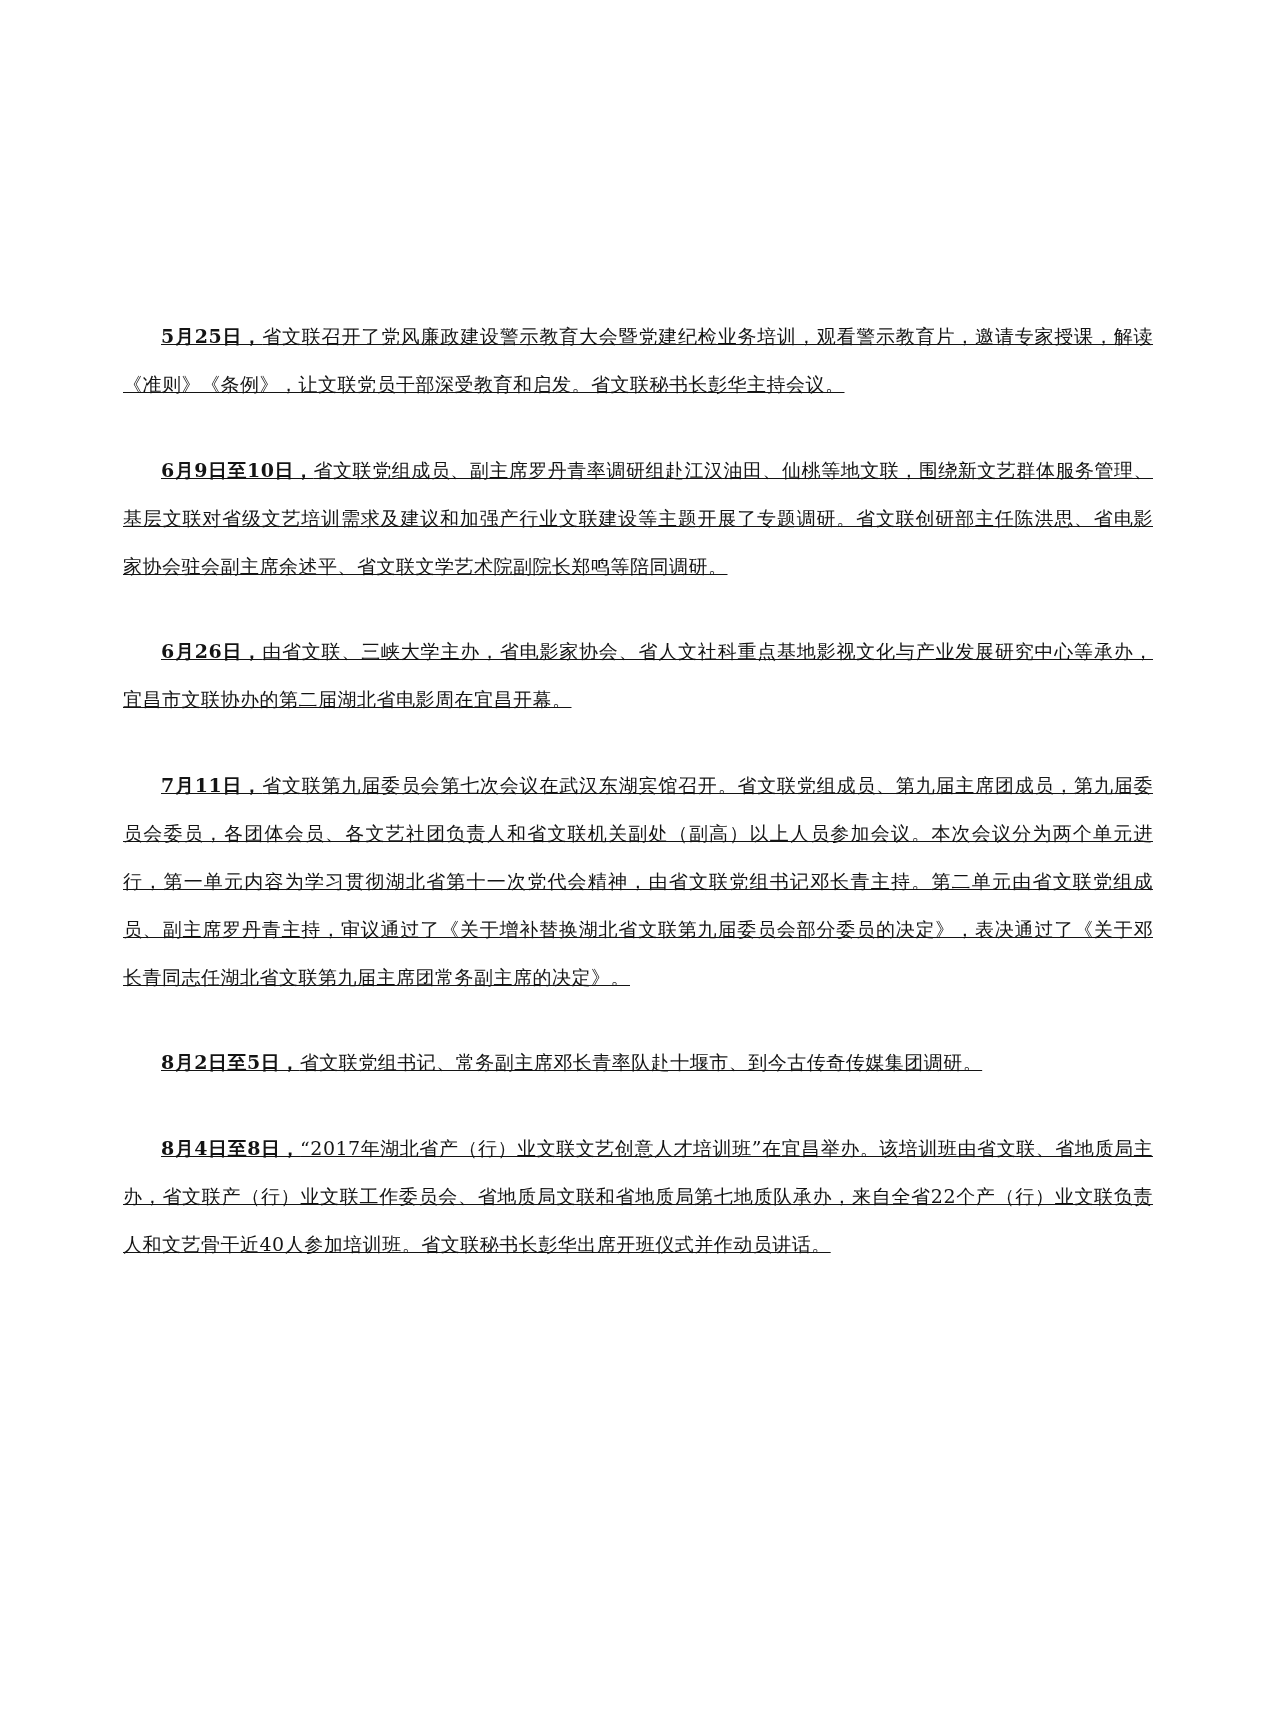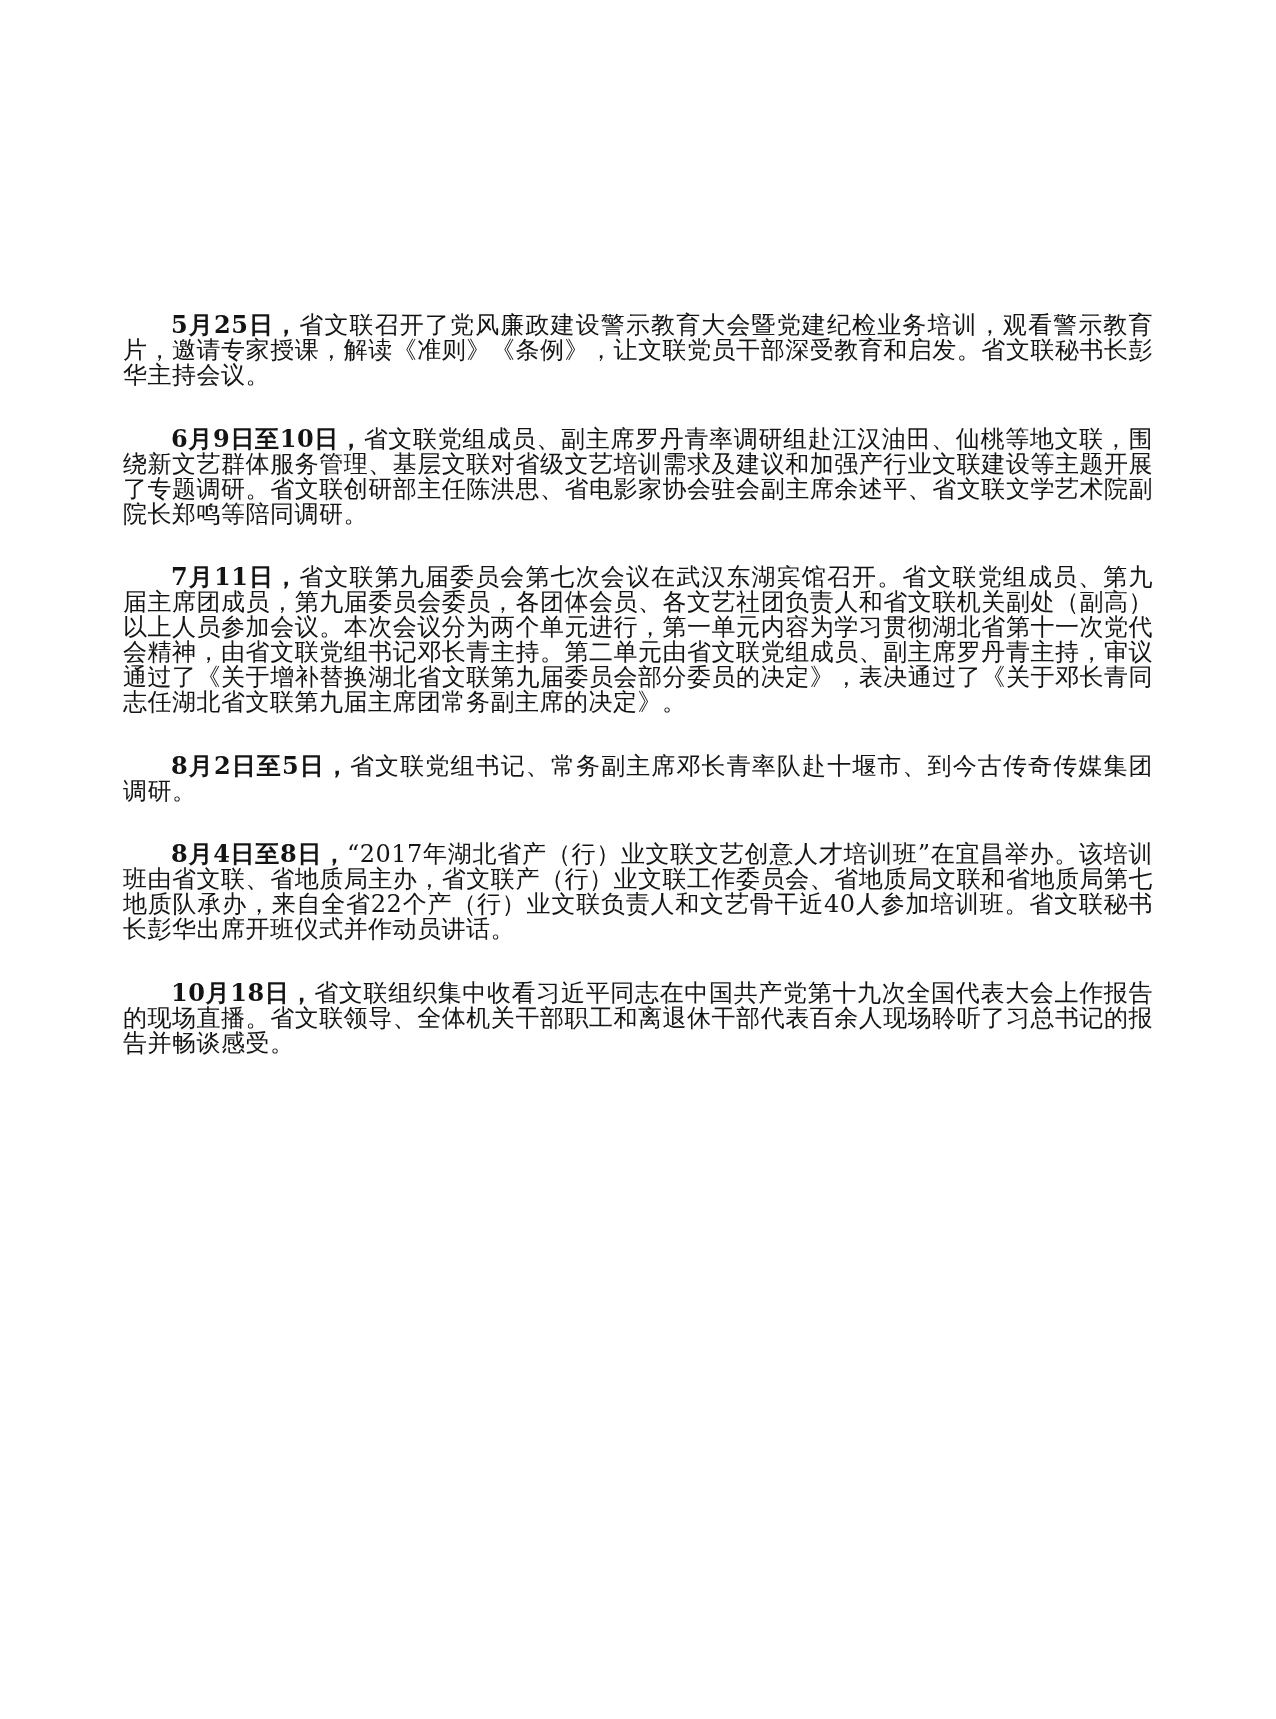--- a/index.html
+++ b/index.html
@@ -16,38 +16,39 @@
     box-sizing: border-box;
     padding: 312px 123px 0 123px;
     font-family: "DejaVu Serif", "Liberation Serif", serif;
     color: #141414;
     overflow: hidden;
   }
   .content {
     width: 1030px;
   }
   p.para {
-    font-size: 24px;
-    line-height: 25px;
+    font-size: 19px;
+    line-height: 48px;
     margin: 0 0 37.5px 0;
     text-align: justify;
     text-justify: inter-ideograph;
     text-indent: 2em;
     letter-spacing: 0.5px;
     word-break: break-all;
+    text-decoration: underline;
   }
   p.para .date {
     font-weight: bold;
   }
 </style>
 </head>
 <body>
 
 <div class="page" style="background: rgb(255, 255, 255); color: rgb(20, 20, 20);">
   <div class="content" id="paragraphs-container">
       <p class="para"><span class="date">5月25日，</span><span>省文联召开了党风廉政建设警示教育大会暨党建纪检业务培训，观看警示教育片，邀请专家授课，解读《准则》《条例》，让文联党员干部深受教育和启发。省文联秘书长彭华主持会议。</span></p>
       <p class="para"><span class="date">6月9日至10日，</span><span>省文联党组成员、副主席罗丹青率调研组赴江汉油田、仙桃等地文联，围绕新文艺群体服务管理、基层文联对省级文艺培训需求及建议和加强产行业文联建设等主题开展了专题调研。省文联创研部主任陈洪思、省电影家协会驻会副主席余述平、省文联文学艺术院副院长郑鸣等陪同调研。</span></p>
+      <p class="para"><span class="date">6月26日，</span><span>由省文联、三峡大学主办，省电影家协会、省人文社科重点基地影视文化与产业发展研究中心等承办，宜昌市文联协办的第二届湖北省电影周在宜昌开幕。</span></p>
       <p class="para"><span class="date">7月11日，</span><span>省文联第九届委员会第七次会议在武汉东湖宾馆召开。省文联党组成员、第九届主席团成员，第九届委员会委员，各团体会员、各文艺社团负责人和省文联机关副处（副高）以上人员参加会议。本次会议分为两个单元进行，第一单元内容为学习贯彻湖北省第十一次党代会精神，由省文联党组书记邓长青主持。第二单元由省文联党组成员、副主席罗丹青主持，审议通过了《关于增补替换湖北省文联第九届委员会部分委员的决定》，表决通过了《关于邓长青同志任湖北省文联第九届主席团常务副主席的决定》。</span></p>
       <p class="para"><span class="date">8月2日至5日，</span><span>省文联党组书记、常务副主席邓长青率队赴十堰市、到今古传奇传媒集团调研。</span></p>
       <p class="para"><span class="date">8月4日至8日，</span><span>“2017年湖北省产（行）业文联文艺创意人才培训班”在宜昌举办。该培训班由省文联、省地质局主办，省文联产（行）业文联工作委员会、省地质局文联和省地质局第七地质队承办，来自全省22个产（行）业文联负责人和文艺骨干近40人参加培训班。省文联秘书长彭华出席开班仪式并作动员讲话。</span></p>
-      <p class="para"><span class="date">10月18日，</span><span>省文联组织集中收看习近平同志在中国共产党第十九次全国代表大会上作报告的现场直播。省文联领导、全体机关干部职工和离退休干部代表百余人现场聆听了习总书记的报告并畅谈感受。</span></p>
     </div>
 </div>
 
 </body></html>

